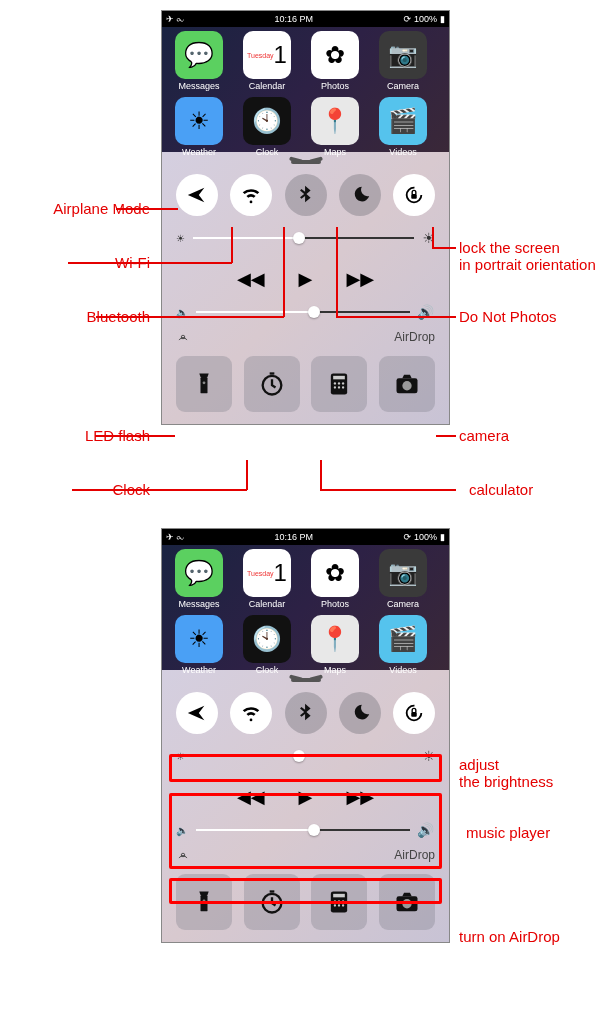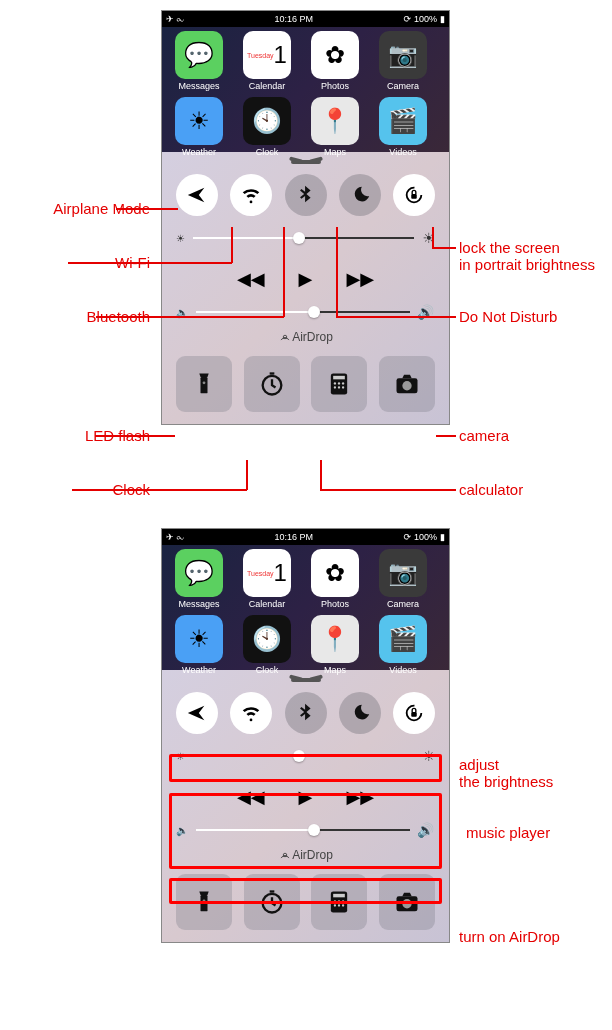--- a/index.html
+++ b/index.html
@@ -22,21 +22,21 @@
 .tog{width:42px;height:42px;border-radius:50%;display:flex;align-items:center;justify-content:center;font-size:18px}
 .tog.on{background:#fff;color:#000}
 .tog.off{background:rgba(100,100,110,.35);color:#111}
 .slider-row{display:flex;align-items:center;gap:8px;margin-bottom:8px}
 .slider-row .sm{font-size:10px;color:#333}
 .slider-row .lg{font-size:14px;color:#333}
 .track{flex:1;height:2px;background:#333;position:relative}
 .track .fill{position:absolute;left:0;top:0;height:2px;background:#fff}
 .track .thumb{position:absolute;top:-5px;width:12px;height:12px;background:#fff;border-radius:50%;box-shadow:0 1px 2px rgba(0,0,0,.3);transform:translateX(-50%)}
 .media{display:flex;justify-content:center;gap:34px;margin:22px 0 14px;font-size:18px;color:#000}
-.airdrop{text-align:center;color:#444;font-size:12px;margin:10px 0 4px;display:flex;justify-content:center;align-items:center;gap:0}
+.airdrop{text-align:center;color:#444;font-size:12px;margin:10px 0 4px;display:flex;justify-content:space-between;align-items:center;gap:0}
 .shortcuts{display:flex;justify-content:space-between;margin-top:12px}
 .sc{width:56px;height:56px;border-radius:9px;background:rgba(130,130,140,.35);display:flex;align-items:center;justify-content:center;font-size:24px;color:#111}
 .hl{position:absolute;border:3px solid #f00;border-radius:2px}
 .callout{position:absolute;color:#e40000;font-size:15px;line-height:1.15}
 .callout.r{text-align:left}
 .callout.l{text-align:right}
 .leader{position:absolute;background:#e40000}
 .leader.h{height:2px}
 .leader.v{width:2px}
 svg{display:block}
@@ -366,38 +366,38 @@
 
 <div class="callout l" style="left:10px;top:254px;width:140px">Wi-Fi</div>
 <div class="leader h" style="left:68px;top:262px;width:164px"></div>
 <div class="leader v" style="left:231px;top:227px;width:2px;height:36px"></div>
 
 <div class="callout l" style="left:10px;top:308px;width:140px">Bluetooth</div>
 <div class="leader h" style="left:96px;top:316px;width:188px"></div>
 <div class="leader v" style="left:283px;top:227px;width:2px;height:90px"></div>
 
 <div class="callout r" style="left:459px;top:239px;width:150px;white-space:pre-line">lock the screen
-in portrait brightness</div>
+in portrait orientation</div>
 <div class="leader h" style="left:432px;top:247px;width:24px"></div>
 <div class="leader v" style="left:432px;top:227px;height:22px"></div>
 
-<div class="callout r" style="left:459px;top:308px;width:140px">Do Not Disturb</div>
+<div class="callout r" style="left:459px;top:308px;width:140px">Do Not Photos</div>
 <div class="leader h" style="left:336px;top:316px;width:120px"></div>
 <div class="leader v" style="left:336px;top:227px;height:90px"></div>
 
 <div class="callout l" style="left:10px;top:427px;width:140px">LED flash</div>
 <div class="leader h" style="left:95px;top:435px;width:80px"></div>
 
 <div class="callout l" style="left:10px;top:481px;width:140px">Clock</div>
 <div class="leader h" style="left:72px;top:489px;width:175px"></div>
 <div class="leader v" style="left:246px;top:460px;height:30px"></div>
 
 <div class="callout r" style="left:459px;top:427px;width:100px">camera</div>
 <div class="leader h" style="left:436px;top:435px;width:20px"></div>
 
-<div class="callout r" style="left:459px;top:481px;width:100px">calculator</div>
+<div class="callout r" style="left:469px;top:481px;width:100px">calculator</div>
 <div class="leader h" style="left:320px;top:489px;width:136px"></div>
 <div class="leader v" style="left:320px;top:460px;height:30px"></div>
 
 <div class="callout r" style="left:459px;top:756px;width:140px;white-space:pre-line">adjust
 the brightness</div>
 <div class="callout r" style="left:466px;top:824px;width:140px">music player</div>
 <div class="callout r" style="left:459px;top:928px;width:140px">turn on AirDrop</div>
 
 </body></html>

